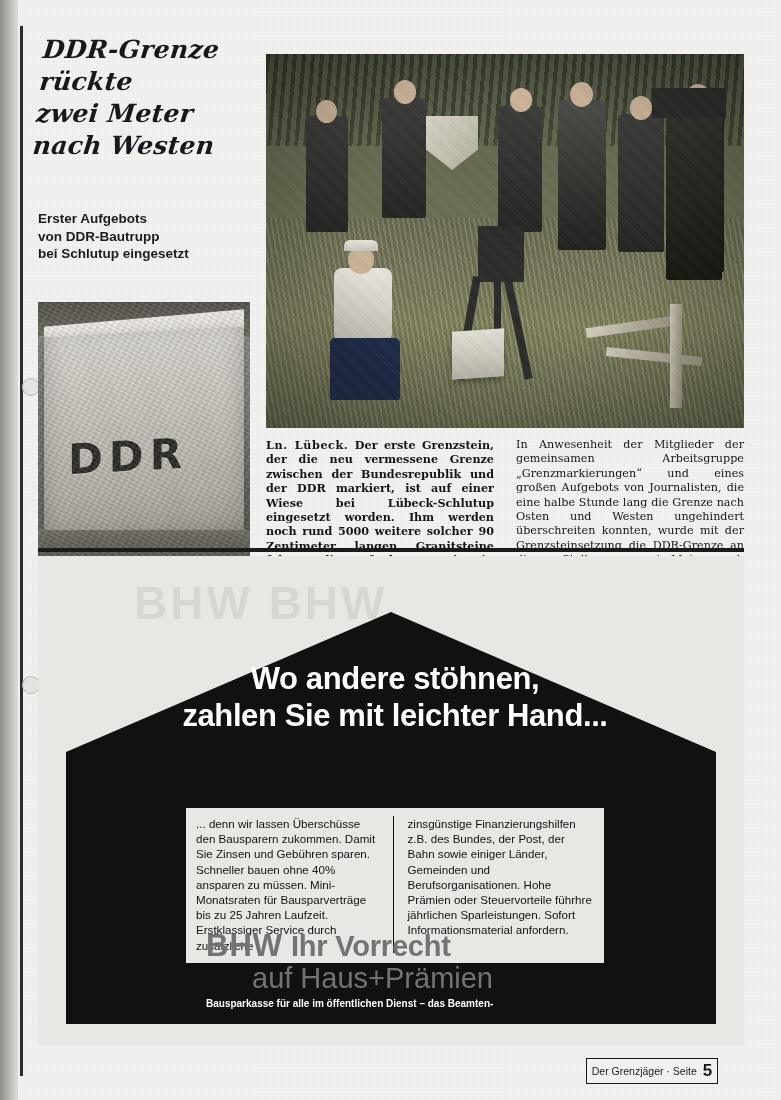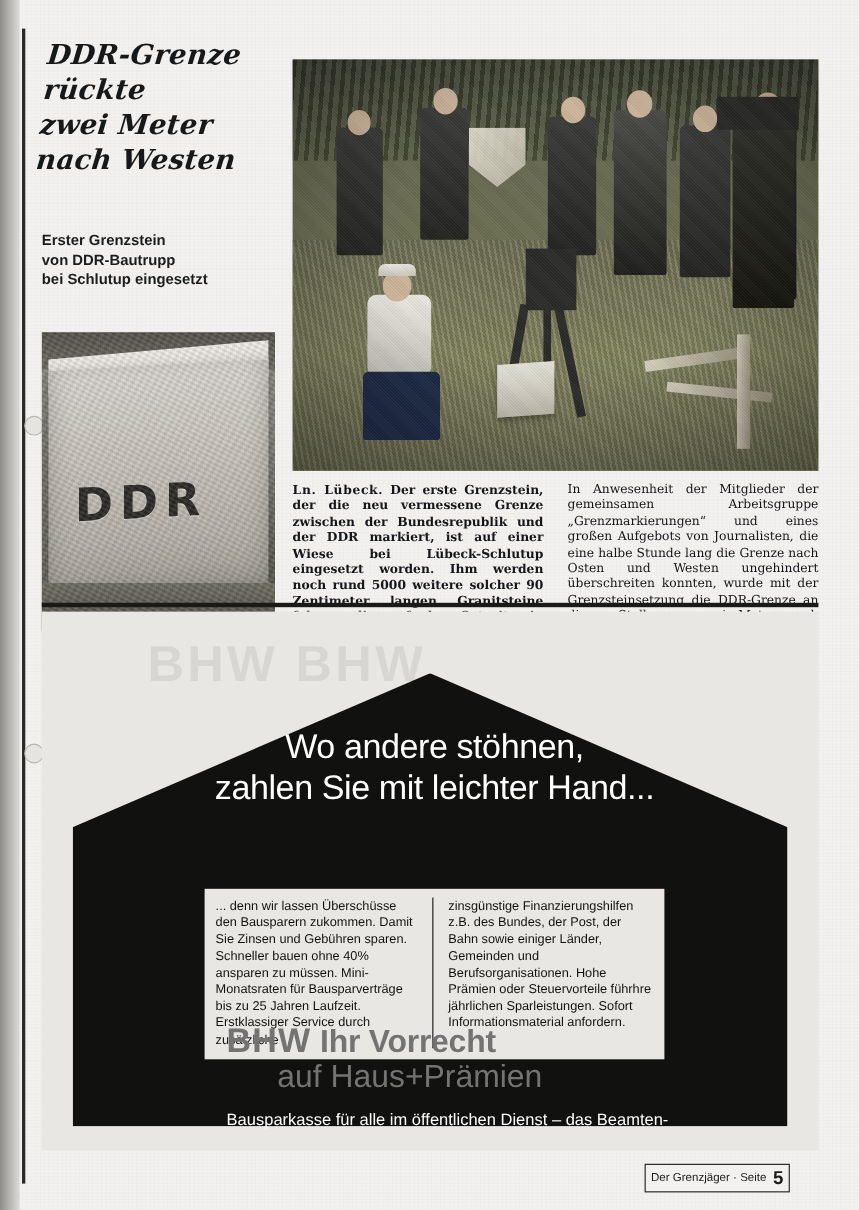--- a/index.html
+++ b/index.html
@@ -261,21 +261,21 @@
     font-weight: 700;
     letter-spacing: 3px;
     line-height: 58px;
   }
   .ad-headline {
     position: absolute;
     left: 74px; top: 104px;
     width: 566px;
     text-align: center;
     color: #ffffff;
-    font-weight: 400;
+    font-weight: 700;
     font-size: 31px;
     line-height: 37px;
     letter-spacing: -0.4px;
   }
   .ad-body {
     position: absolute;
     left: 148px; top: 252px;
     width: 418px;
     background: #e9e7e3;
     padding: 8px 10px 10px 10px;
@@ -299,24 +299,23 @@
     color: #737373;
   }
   .ad-brand .l1 { font-size: 29px; font-weight: 700; line-height: 32px; letter-spacing: -0.2px; }
   .ad-brand .l1 .bhw { font-size: 31px; letter-spacing: 1px; }
   .ad-brand .l2 { font-size: 29px; font-weight: 400; line-height: 32px; margin-left: 46px; }
   .ad-fine {
     position: absolute;
     left: 168px; top: 442px;
     width: 440px;
     color: #ffffff;
-    font-size: 15px;
+    font-size: 10px;
     line-height: 12px;
-    font-weight: 400;
-    margin-top: 15px;
+    font-weight: 700;
   }
 
   
   .page-badge {
     position: absolute;
     left: 586px; top: 1058px;
     width: 130px; height: 24px;
     border: 1.5px solid #1b1b19;
     background: #f2f1ef;
     display: flex;
@@ -348,21 +347,21 @@
   <div class="article">
 
     <div class="headline-script">
       <div>DDR-Grenze</div>
       <div>rückte</div>
       <div>zwei Meter</div>
       <div>nach Westen</div>
     </div>
 
     <div class="subhead">
-      <div>Erster Grenzstein</div>
+      <div>Erster Aufgebots</div>
       <div>von DDR-Bautrupp</div>
       <div>bei Schlutup eingesetzt</div>
     </div>
 
     <div class="stone-photo">
       <div class="grass-top"></div>
       <div class="block-top"></div>
       <div class="block"></div>
       <div class="ddr-text">DDR</div>
       <div class="grass-bottom"></div>

